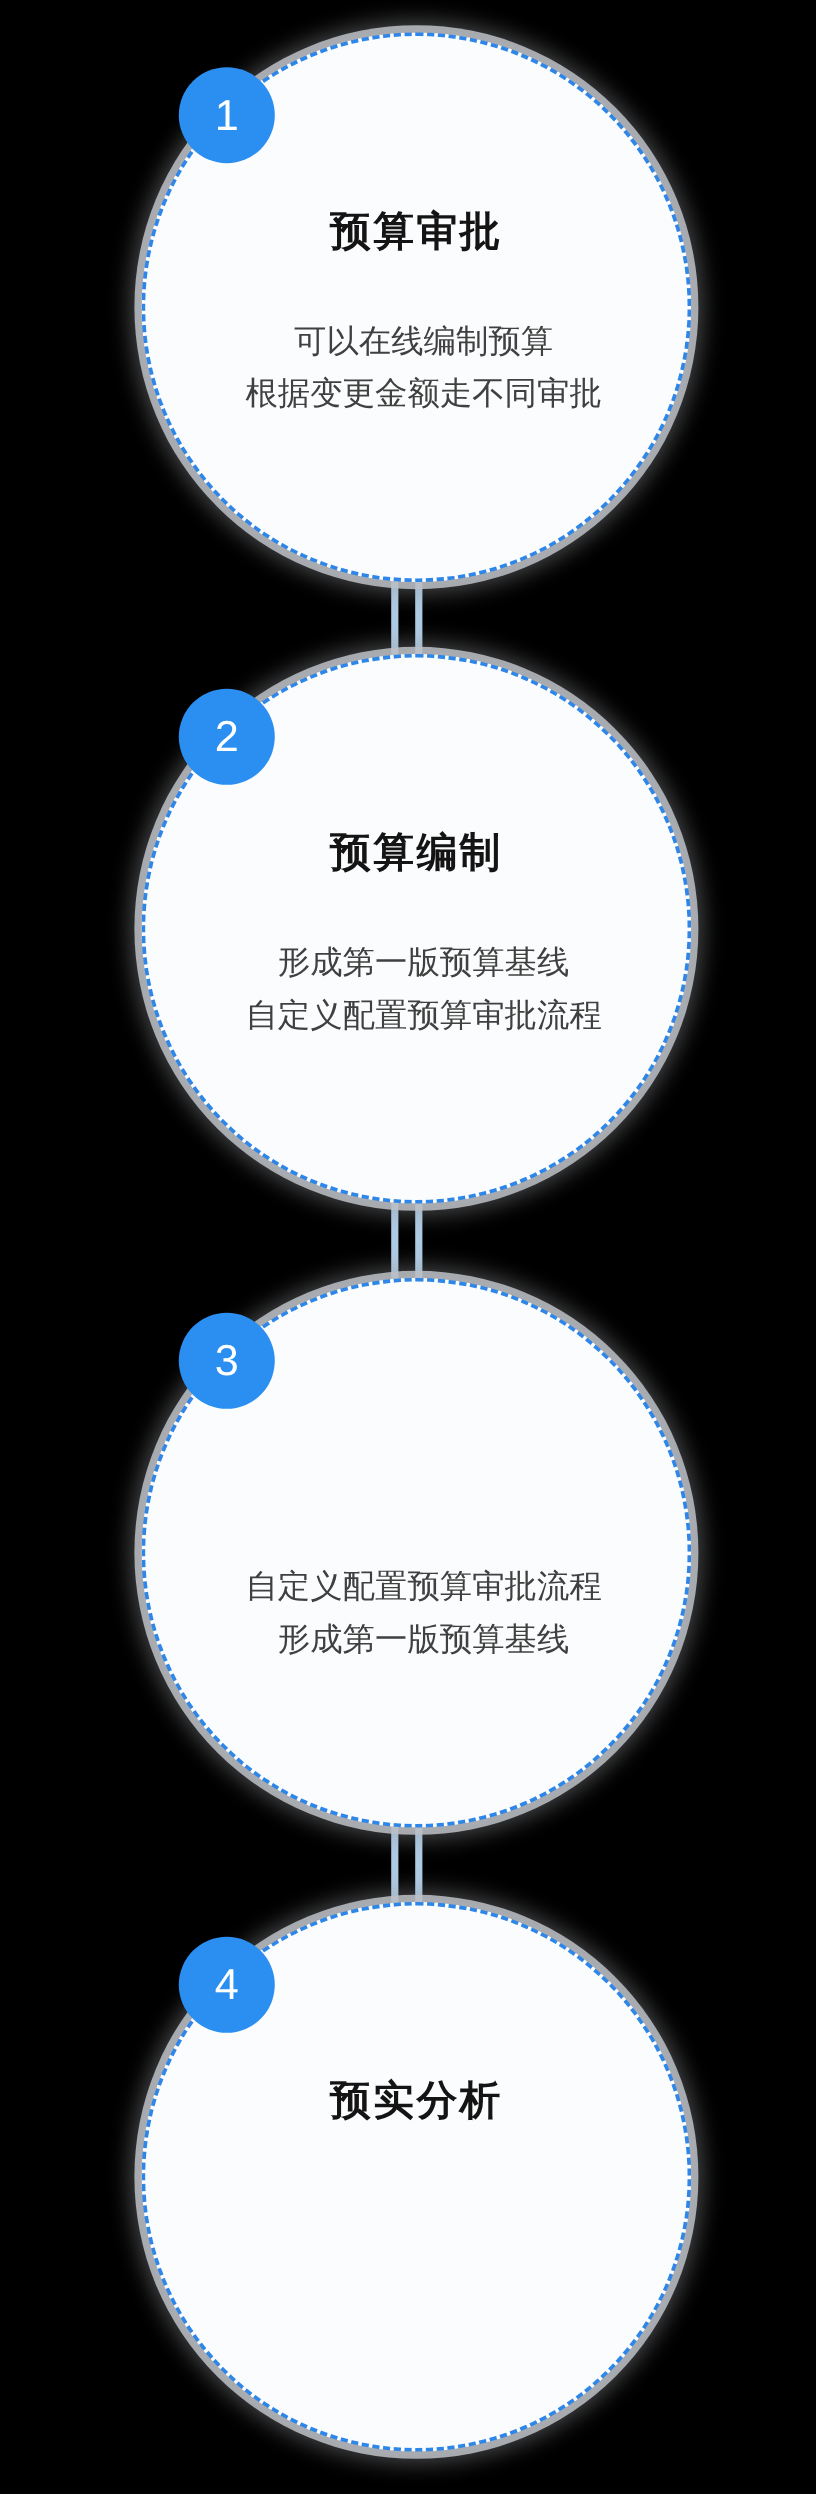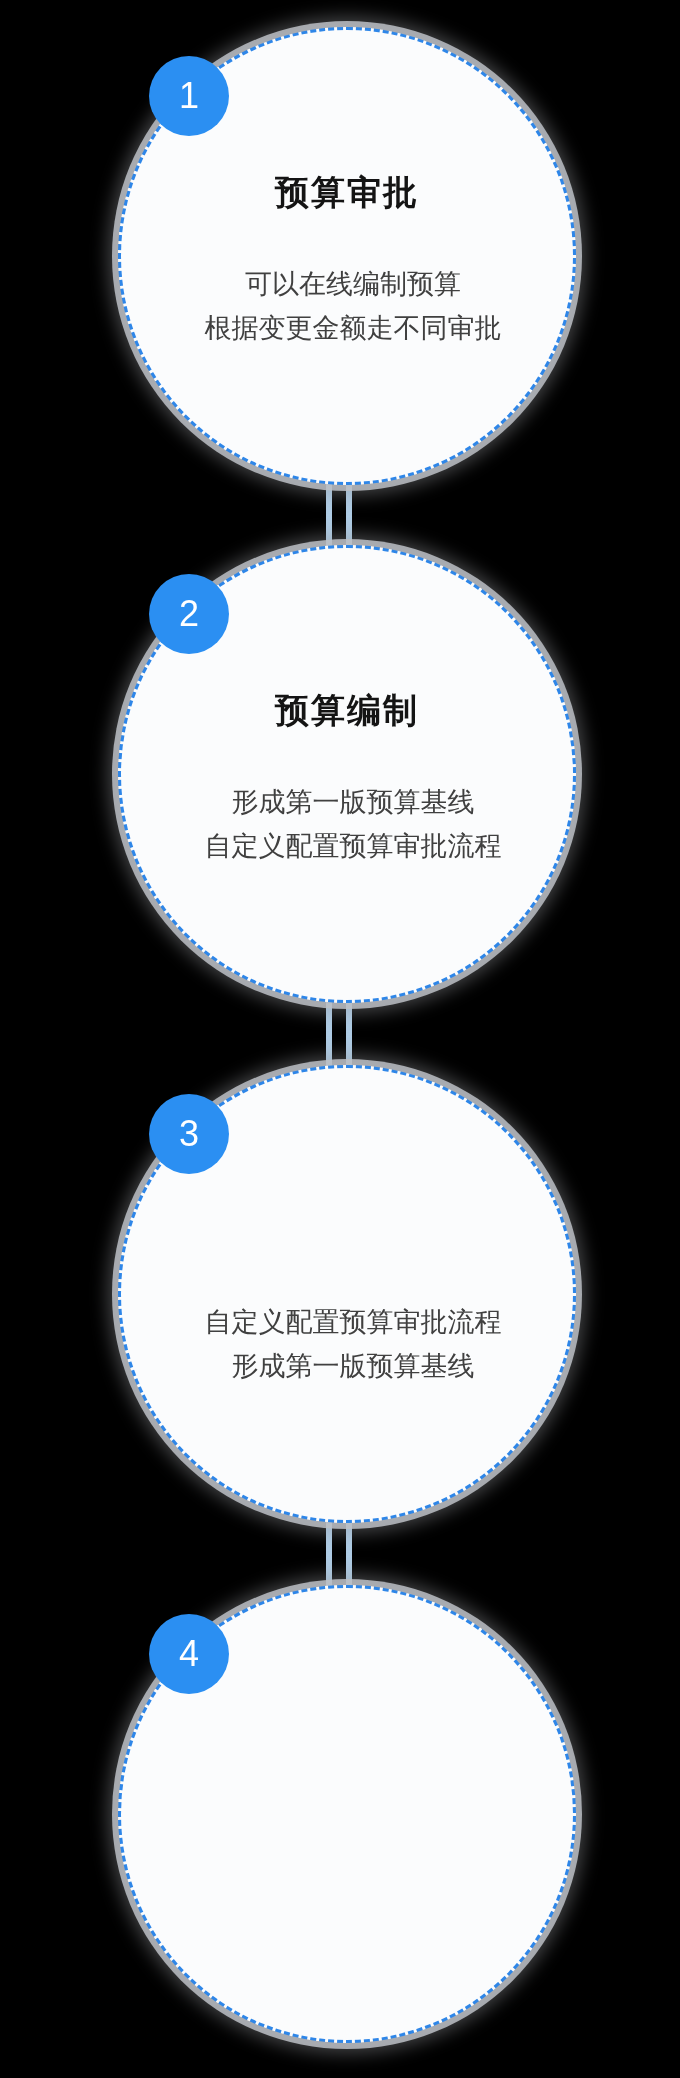--- a/index.html
+++ b/index.html
@@ -116,15 +116,16 @@
   <div class="circle" style="top:1065px;">
     <div class="badge">3</div>
     <p class="desc">
       <span>自定义配置预算审批流程</span>
       <span>形成第一版预算基线</span>
     </p>
   </div>
 
   <div class="circle" style="top:1585px;">
     <div class="badge">4</div>
+    <h2 class="title">预实分析</h2>
   </div>
 
 </div>
 
 </body></html>

